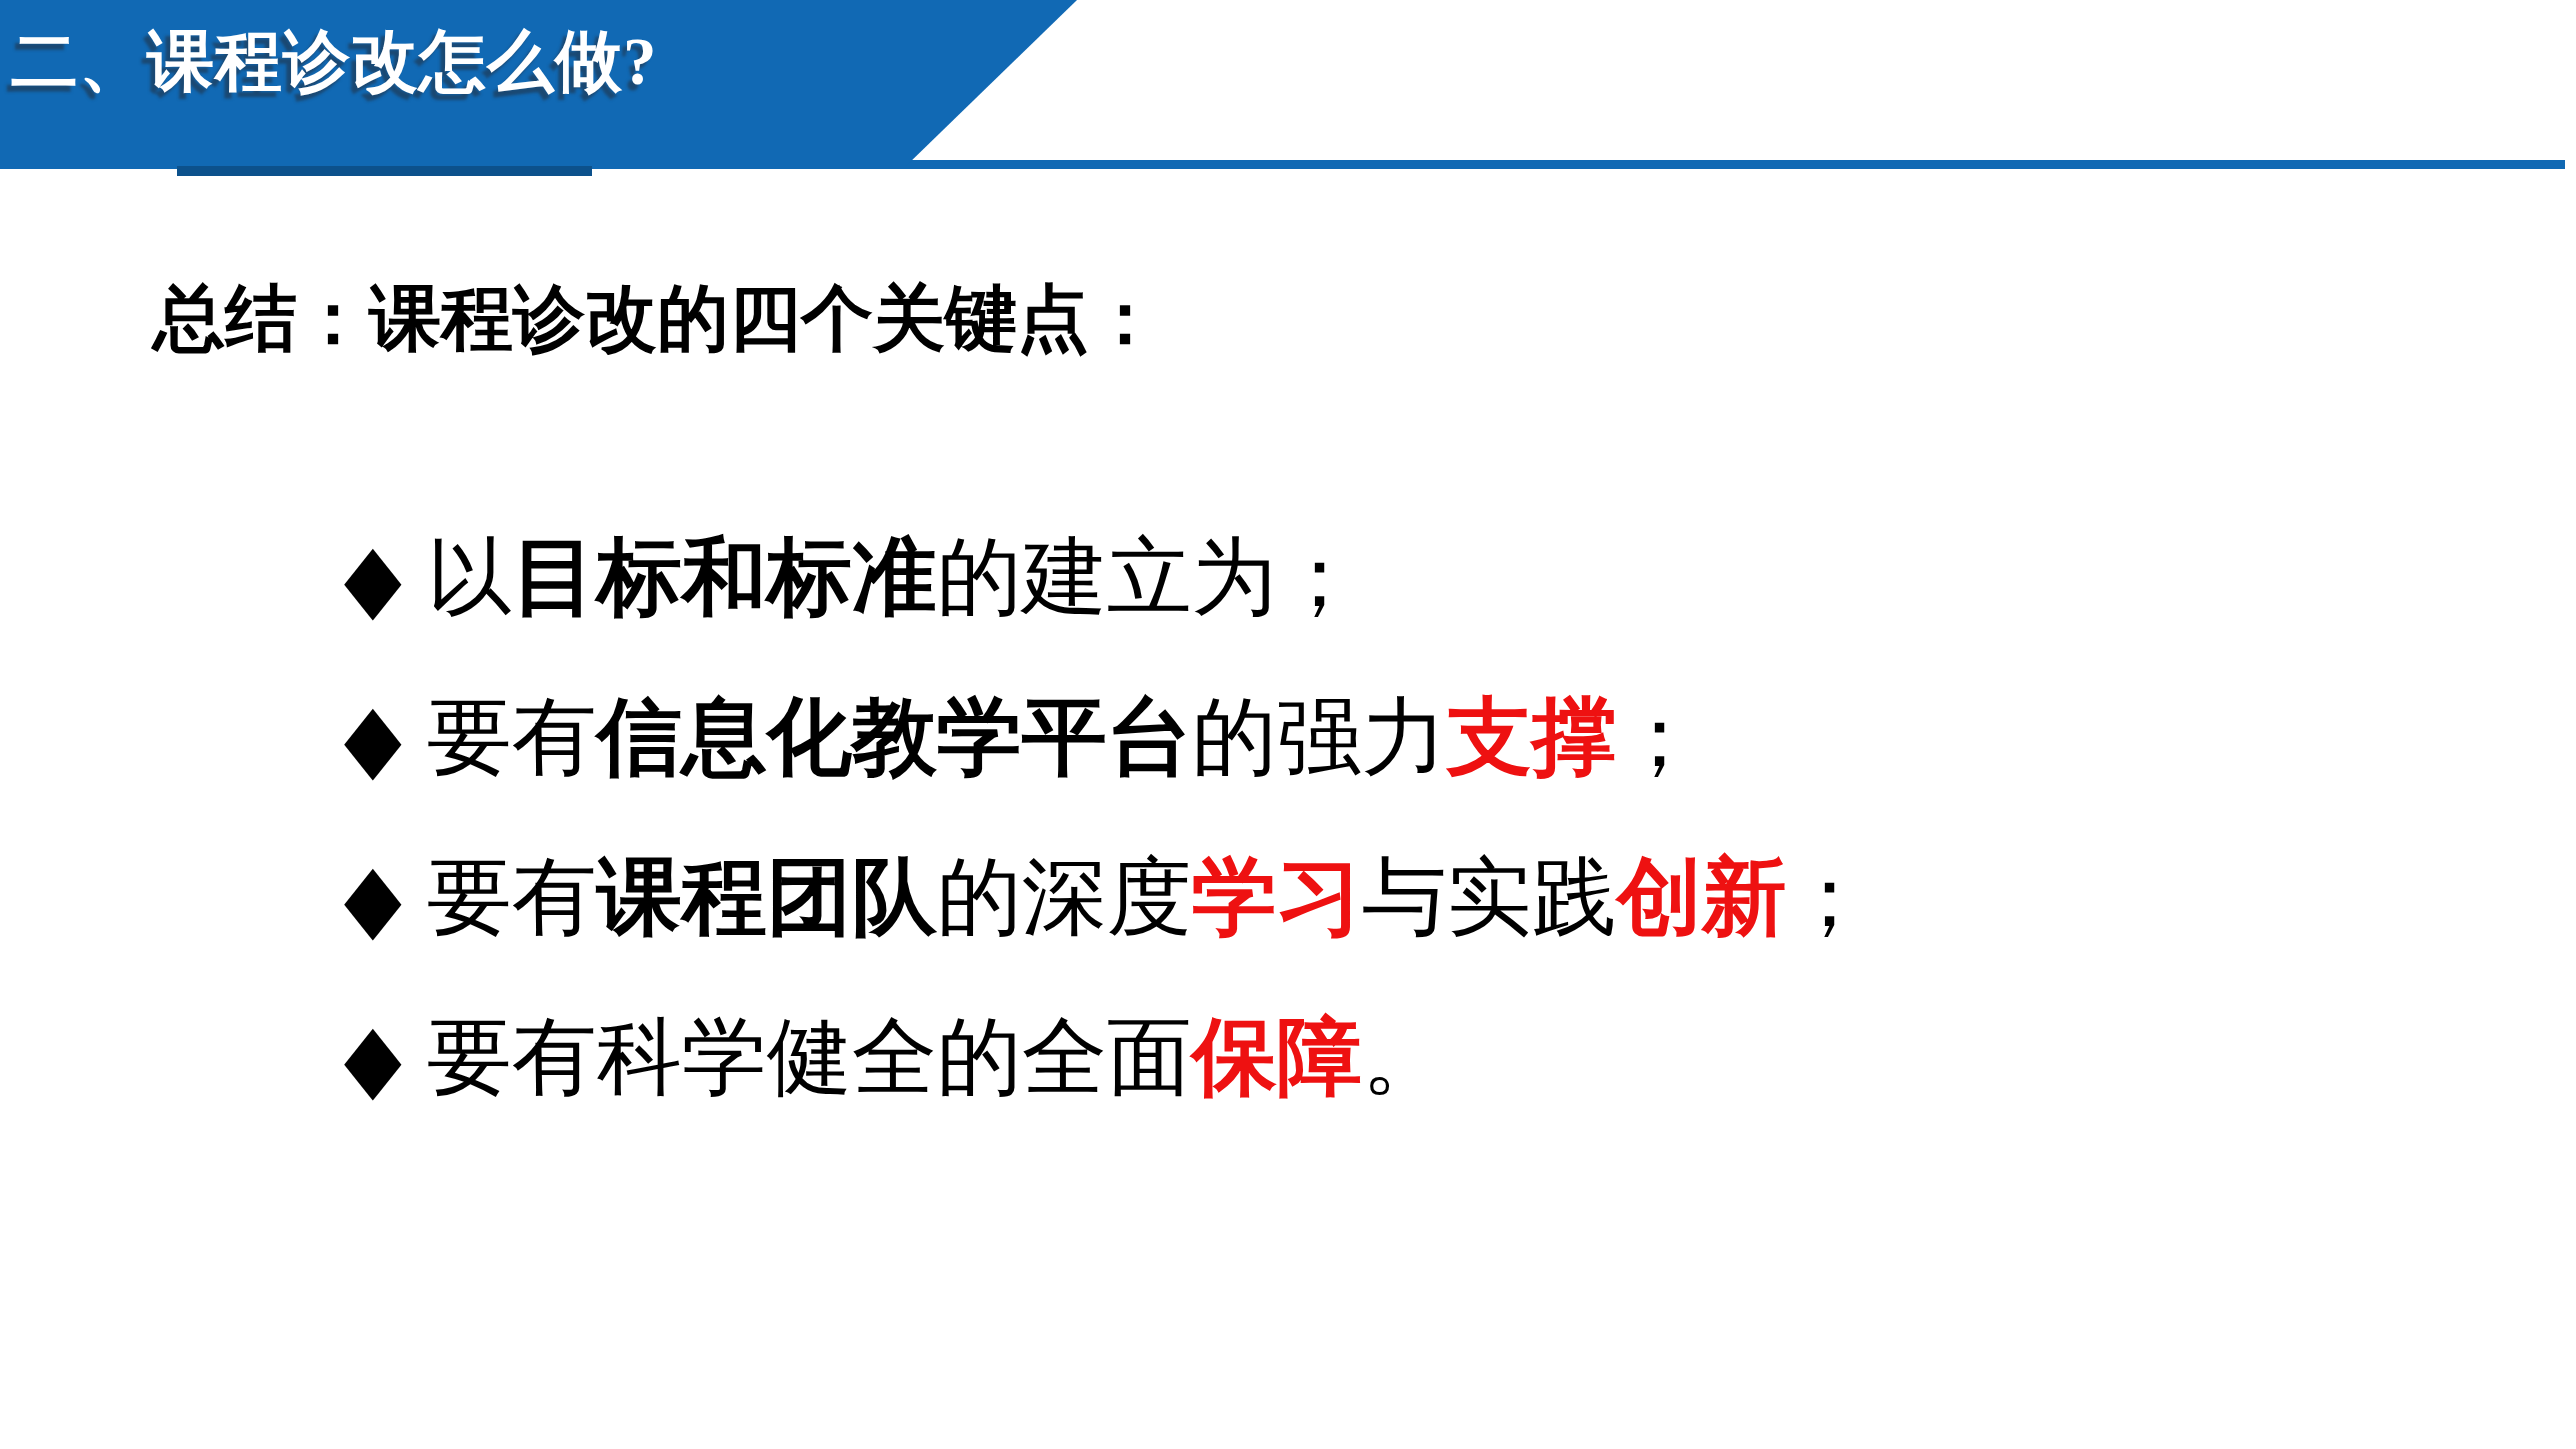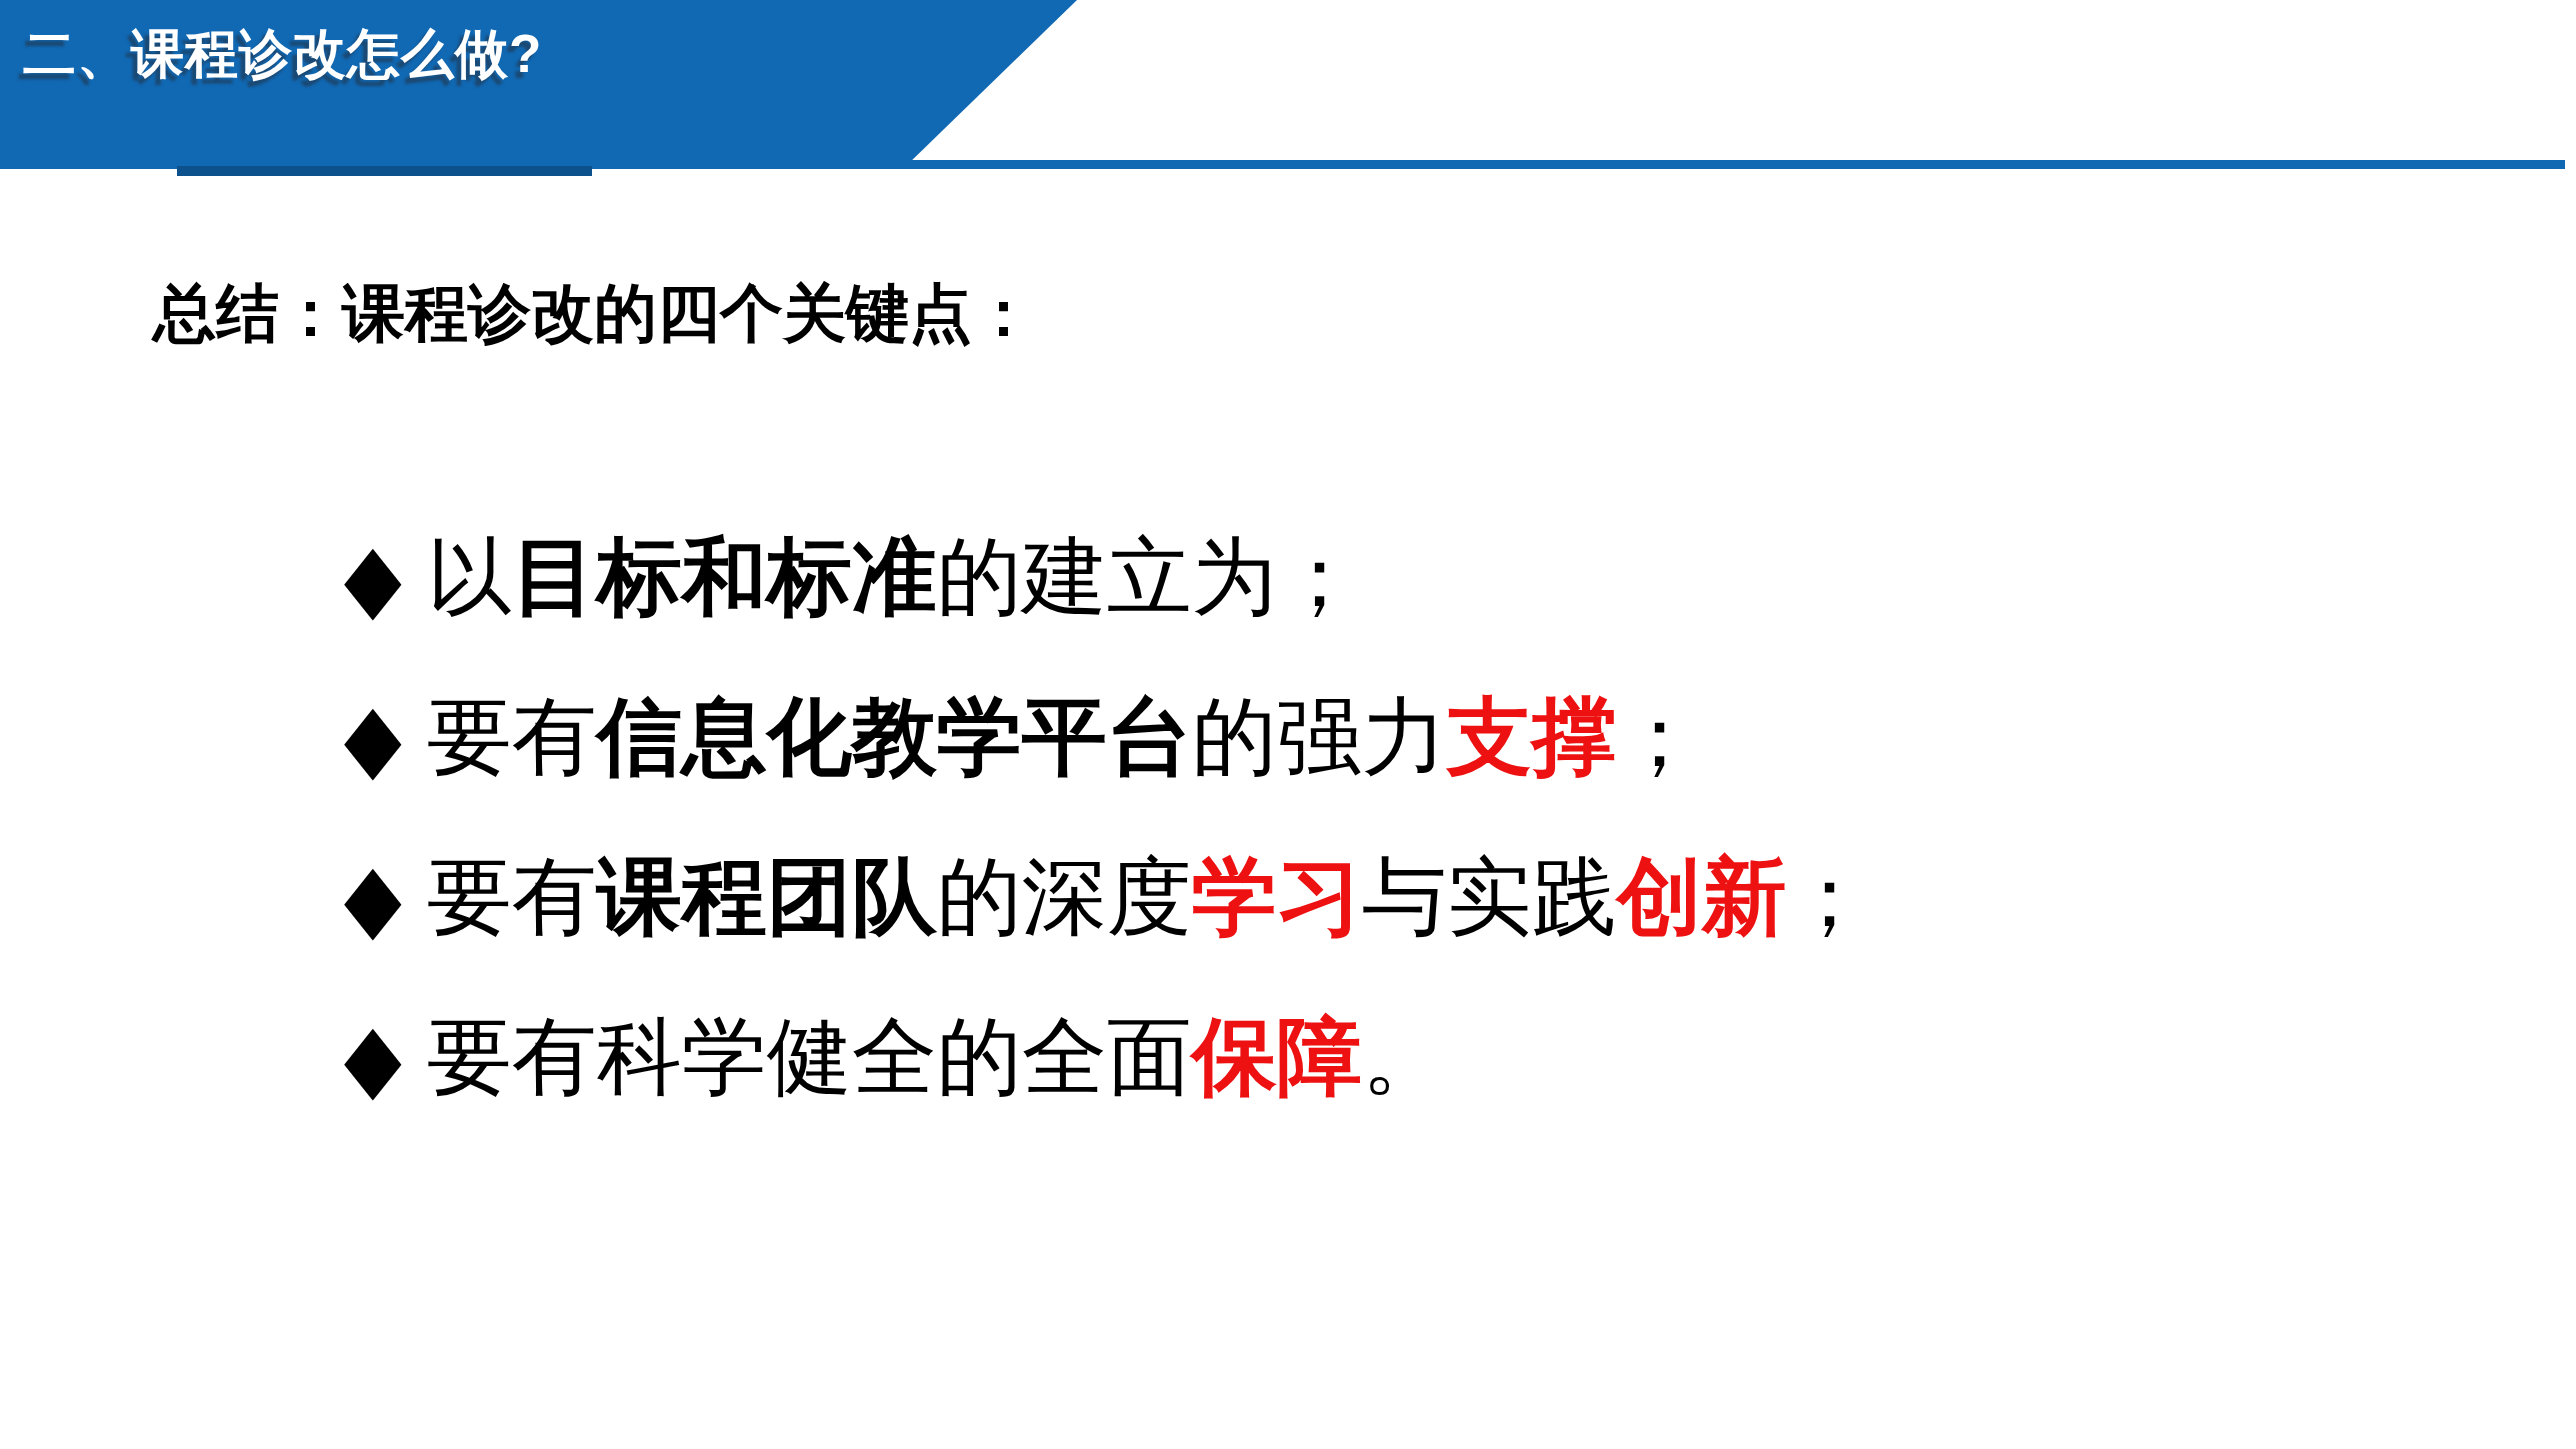--- a/index.html
+++ b/index.html
@@ -40,36 +40,37 @@
     left: 0;
     top: 0;
     width: 1077px;
     height: 166px;
     background: var(--banner-blue, #1169B4);
     clip-path: polygon(0 0, 1077px 0, 906px 166px, 0 166px);
     z-index: 3;
   }
   .banner-text {
     position: absolute;
-    left: 23px;
+    left: 11px;
     top: 25px;
-    font-size: 53px;
+    font-size: 67px;
     line-height: 1.1;
     font-weight: 700;
     letter-spacing: 1px;
     color: var(--header-text, #ffffff);
     text-shadow: -4.8px 5.8px 2.9px rgba(35, 45, 60, 0.55);
     white-space: nowrap;
+    font-family: Liberation Serif, serif;
   }
   .slide-title {
     position: absolute;
     left: 153px;
     top: 278px;
     margin: 0;
-    font-size: 63px;
+    font-size: 72px;
     line-height: 1.12;
     font-weight: 700;
     color: var(--body-text, #000000);
     white-space: nowrap;
   }
   .bullet-list {
     position: absolute;
     left: 344px;
     top: 497px;
     z-index: 1;

